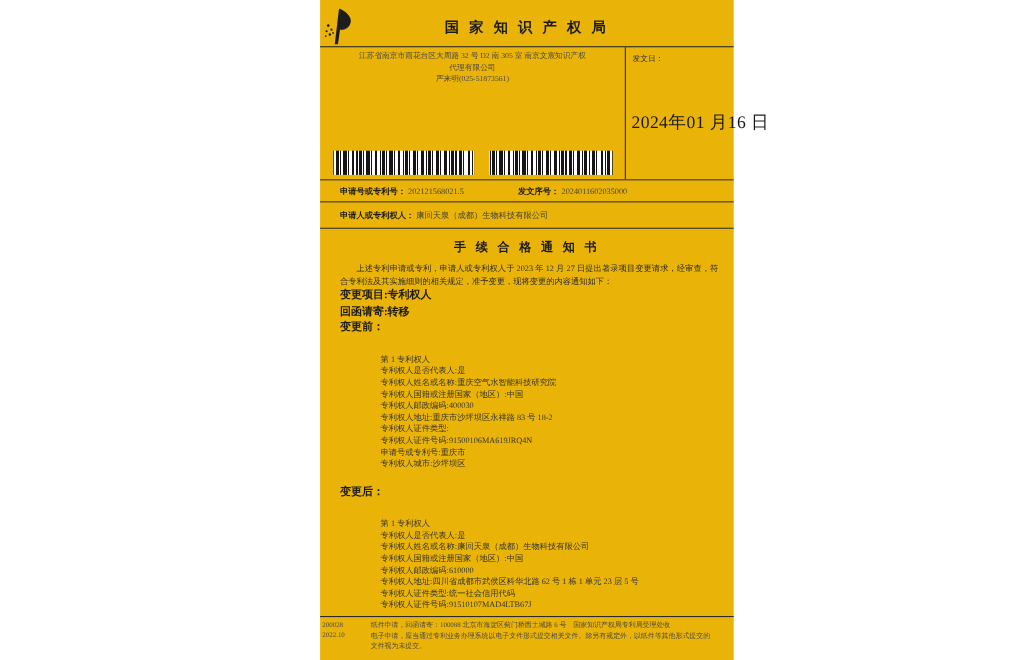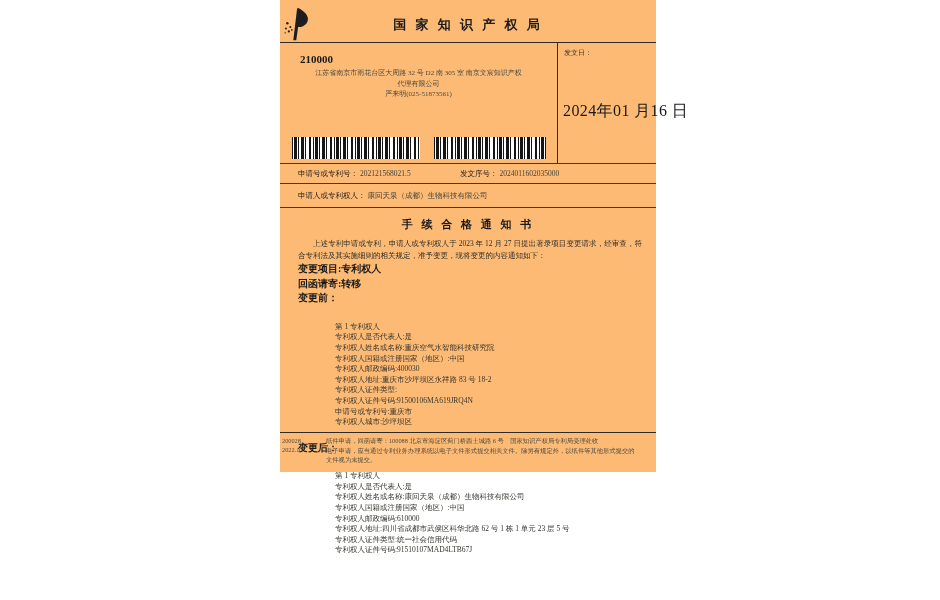--- a/index.html
+++ b/index.html
@@ -11,25 +11,25 @@
   }
   .canvas {
     position: relative;
     width: 940px;
     height: 600px;
     background: #ffffff;
     overflow: hidden;
   }
   .doc {
     position: absolute;
-    left: 280px;
+    left: 291px;
     top: 0;
     width: 376px;
-    height: 472px;
-    background: #fdba74;
+    height: 600px;
+    background: #eab308;
   }
   
   .doc-header {
     position: relative;
     height: 42px;
     border-bottom: 1.6px solid #2b2b2b;
   }
   .logo {
     position: absolute;
     left: 2px;
@@ -116,21 +116,21 @@
   }
   
   .field-row {
     display: flex;
     border-bottom: 1px solid #3a3a3a;
     font-size: 7.5px;
     box-sizing: border-box;
     padding: 0 8px 0 18px;
     align-items: center;
   }
-  .field-row .lbl { font-weight: normal; color: #1a1a1a; white-space: nowrap; }
+  .field-row .lbl { font-weight: bold; color: #1a1a1a; white-space: nowrap; }
   .field-row .val { color: #44443c; margin-left: 2px; white-space: nowrap; }
   .row-appno { height: 20px; }
   .row-appno .cell-left { width: 162px; display: flex; align-items: center; }
   .row-appno .cell-right { display: flex; align-items: center; }
   .row-applicant { height: 24px; }
   .row-invention { height: 24px; }
   
   .notice-title {
     text-align: center;
     font-weight: bold;
@@ -200,21 +200,20 @@
         <circle cx="5" cy="29" r="1.3" fill="#1d1d1d"></circle>
         <circle cx="9" cy="33" r="1.5" fill="#1d1d1d"></circle>
         <circle cx="13" cy="31" r="1.1" fill="#1d1d1d"></circle>
         <circle cx="4" cy="35" r="1.0" fill="#1d1d1d"></circle>
       </svg>
       <div class="agency-title">国 家 知 识 产 权 局</div>
     </div>
 
     <div class="info-row">
       <div class="address-zone">
-        <div class="postal-code">210000</div>
         <div class="addr-line first">江苏省南京市雨花台区大周路 32 号 D2 南 305 室  南京文宸知识产权</div>
         <div class="addr-line">代理有限公司</div>
         <div class="addr-line">严来明(025-51873561)</div>
         <div class="barcode-row">
           <div class="barcode bc1"></div>
           <div class="barcode bc2"></div>
         </div>
       </div>
       <div class="date-box">
         <div class="date-label">发文日：</div>

